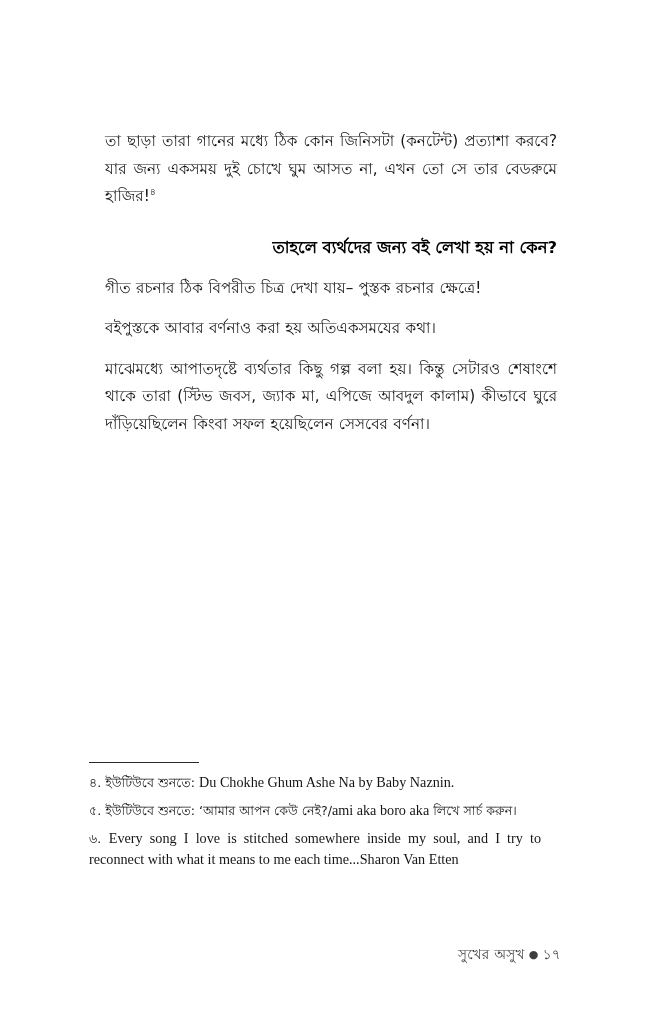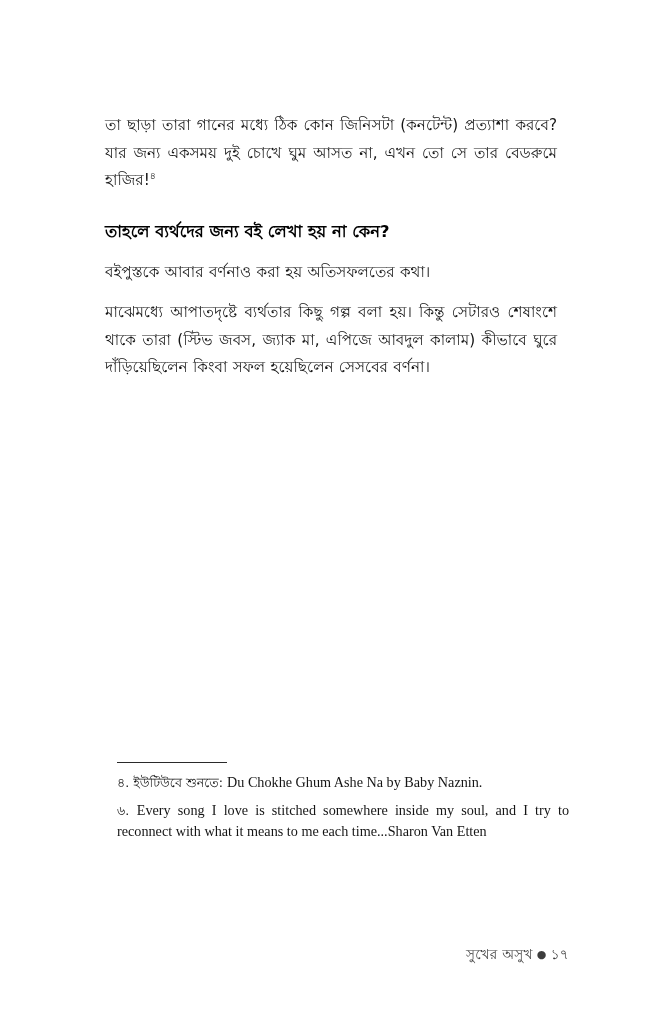--- a/index.html
+++ b/index.html
@@ -21,21 +21,21 @@
     margin: 0 auto;
     background: #ffffff;
     box-sizing: border-box;
     overflow: hidden;
   }
 
   
   .content {
     position: absolute;
     left: 105px;
-    top: 112px;
+    top: 128px;
     width: 452px;
   }
 
   .para {
     margin: 0 0 13px 0;
     font-family: "DejaVu Sans", "Liberation Sans", sans-serif;
     font-size: 15.2px;
     line-height: 27.5px;
     text-align: justify;
     text-justify: inter-word;
@@ -49,28 +49,28 @@
     vertical-align: super;
     line-height: 0;
   }
 
   .section-heading {
     margin: 24px 0 14px 0;
     font-family: "DejaVu Sans", "Liberation Sans", sans-serif;
     font-size: 16.4px;
     line-height: 26px;
     font-weight: bold;
-    text-align: left;
+    text-align: right;
     color: #000000;
   }
 
   
   .footnotes {
     position: absolute;
-    left: 117px;
+    left: 89px;
     top: 762px;
     width: 452px;
   }
 
   .footnote-rule {
     width: 110px;
     height: 0;
     border: 0;
     border-top: 1.4px solid #2a2a2a;
     margin: 0 0 9px 0;
@@ -91,21 +91,21 @@
     font-size: 12.6px;
   }
   .fn-en {
     font-family: "Liberation Serif", "DejaVu Serif", serif;
     font-size: 14.2px;
   }
 
   
   .page-footer {
     position: absolute;
-    right: 94px;
+    right: 102px;
     bottom: 57px;
     font-family: "DejaVu Sans", "Liberation Sans", sans-serif;
     font-size: 13.6px;
     color: #3d3d3d;
     letter-spacing: 0.3px;
     white-space: nowrap;
   }
   .page-footer .dot {
     display: inline-block;
     margin: 0 4px;
@@ -121,32 +121,34 @@
   <div class="content">
 
     <p class="para"><span>তা ছাড়া তারা গানের মধ্যে ঠিক কোন জিনিসটা (কনটেন্ট) প্রত্যাশা করবে? যার জন্য একসময় দুই চোখে ঘুম আসত না, এখন তো সে তার বেডরুমে হাজির!</span><sup>৪</sup></p>
 
 
 
 
 
     <h2 class="section-heading">তাহলে ব্যর্থদের জন্য বই লেখা হয় না কেন?</h2>
 
+    <p class="para"><span>গীত রচনার ঠিক বিপরীত চিত্র দেখা যায়– পুস্তক রচনার ক্ষেত্রে!</span></p>
 
 
-    <p class="para"><span>বইপুস্তকে আবার বর্ণনাও করা হয় অতিসফলতের কথা।</span></p>
+    <p class="para"><span>বইপুস্তকে আবার বর্ণনাও করা হয় অতিএকসমযের কথা।</span></p>
 
     <p class="para"><span>মাঝেমধ্যে আপাতদৃষ্টে ব্যর্থতার কিছু গল্প বলা হয়। কিন্তু সেটারও শেষাংশে থাকে তারা (স্টিভ জবস, জ্যাক মা, এপিজে আবদুল কালাম) কীভাবে ঘুরে দাঁড়িয়েছিলেন কিংবা সফল হয়েছিলেন সেসবের বর্ণনা।</span></p>
 
   </div>
 
   <div class="footnotes">
     <hr class="footnote-rule">
 
     <p class="footnote"><span class="fn-bn">৪.</span><span class="fn-bn"> ইউটিউবে শুনতে: </span><span class="fn-en">Du Chokhe Ghum Ashe Na by Baby Naznin.</span><span class="fn-bn"></span></p>
 
+    <p class="footnote"><span class="fn-bn">৫.</span><span class="fn-bn"> ইউটিউবে শুনতে: ‘আমার আপন কেউ নেই?/</span><span class="fn-en">ami aka boro aka</span><span class="fn-bn"> লিখে সার্চ করুন।</span></p>
 
     <p class="footnote"><span class="fn-bn">৬.</span><span class="fn-bn"> </span><span class="fn-en">Every song I love is stitched somewhere inside my soul, and I try to reconnect with what it means to me each time...Sharon Van Etten</span><span class="fn-bn"></span></p>
   </div>
 
   <div class="page-footer"><span>সুখের অসুখ</span><span class="dot">●</span><span>১৭</span></div>
 
 </div>
 
 </body></html>

